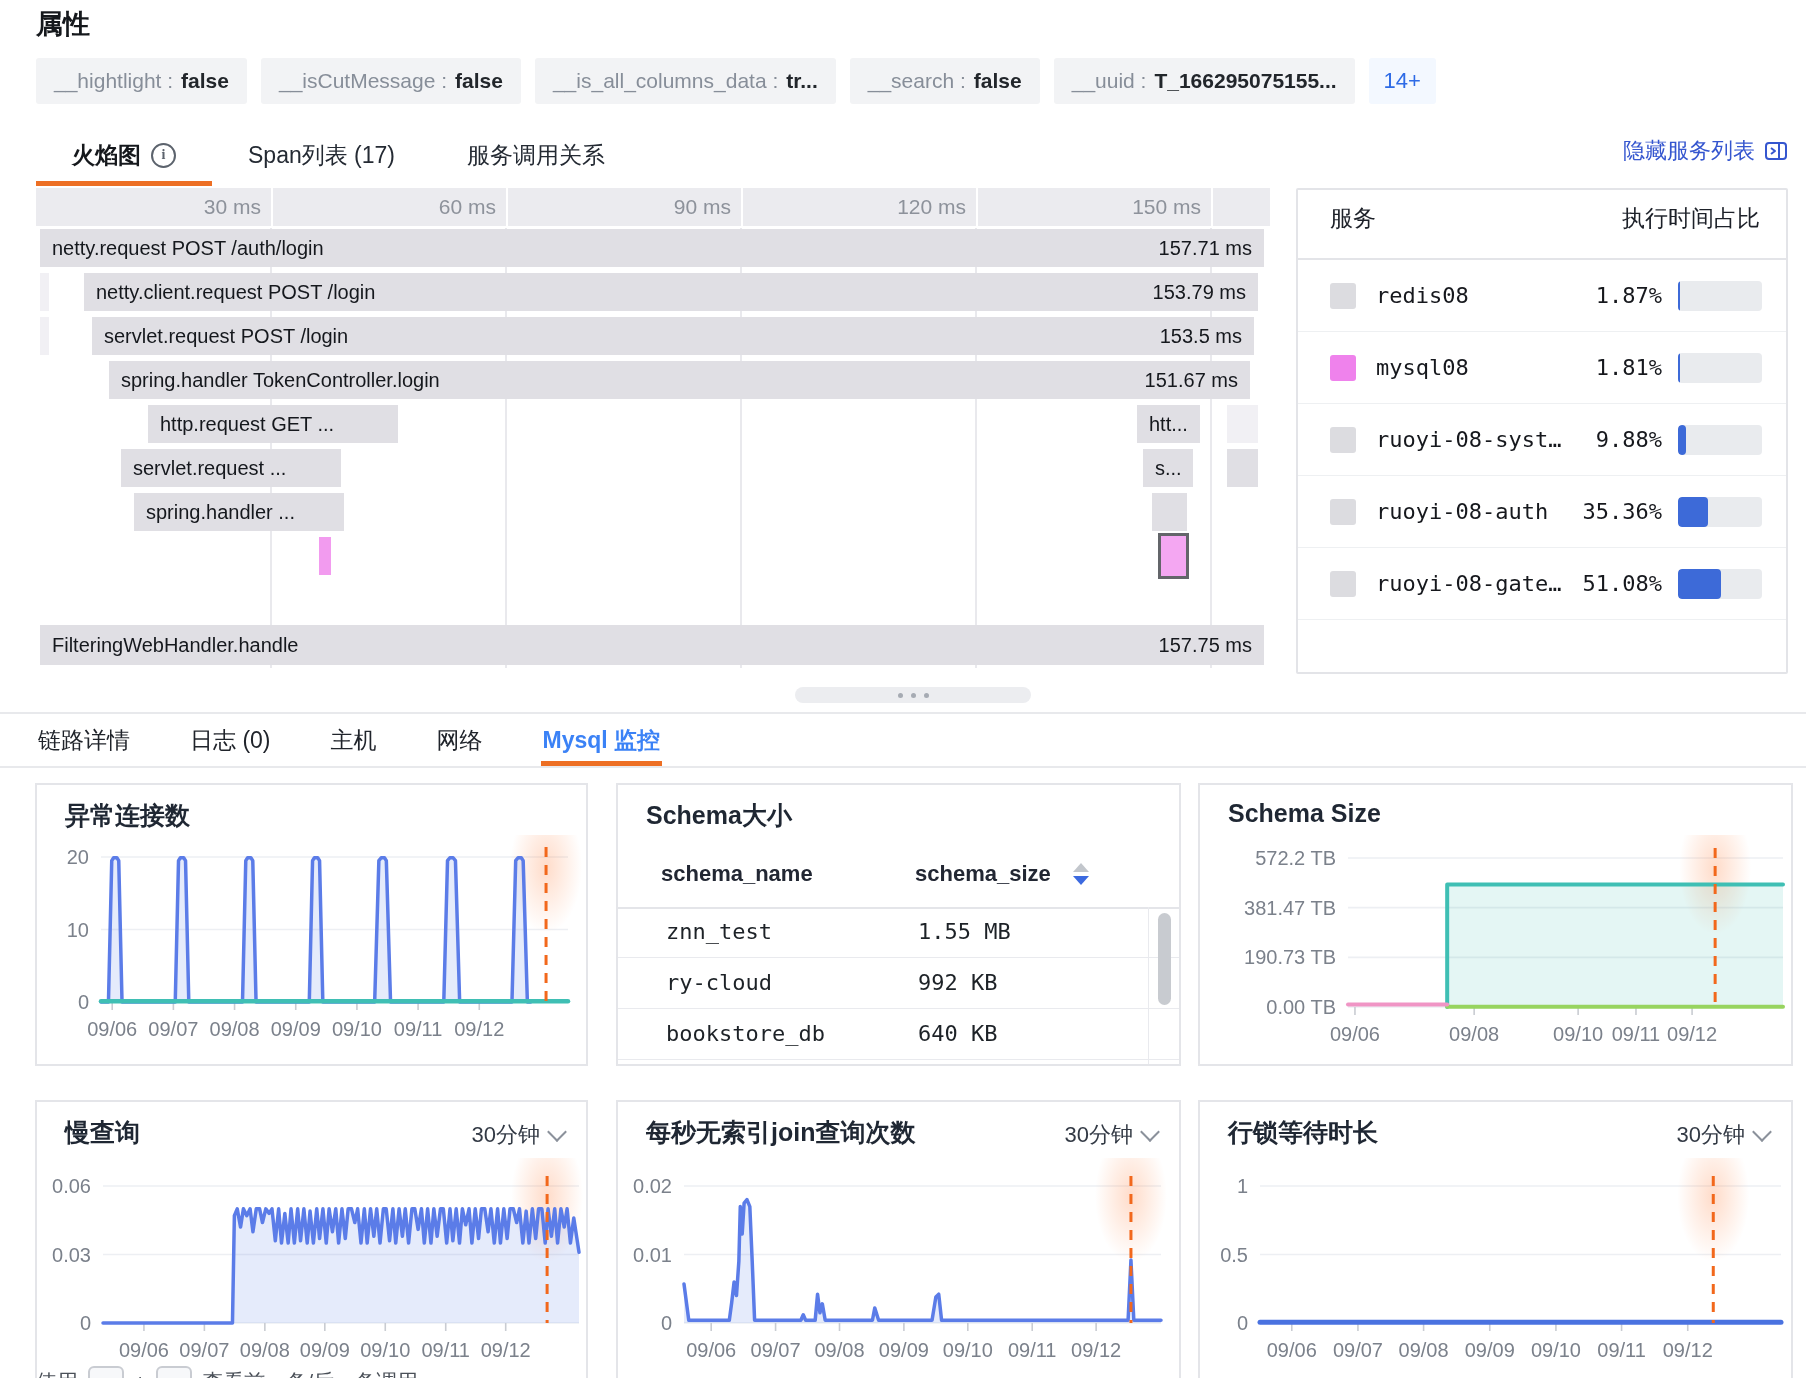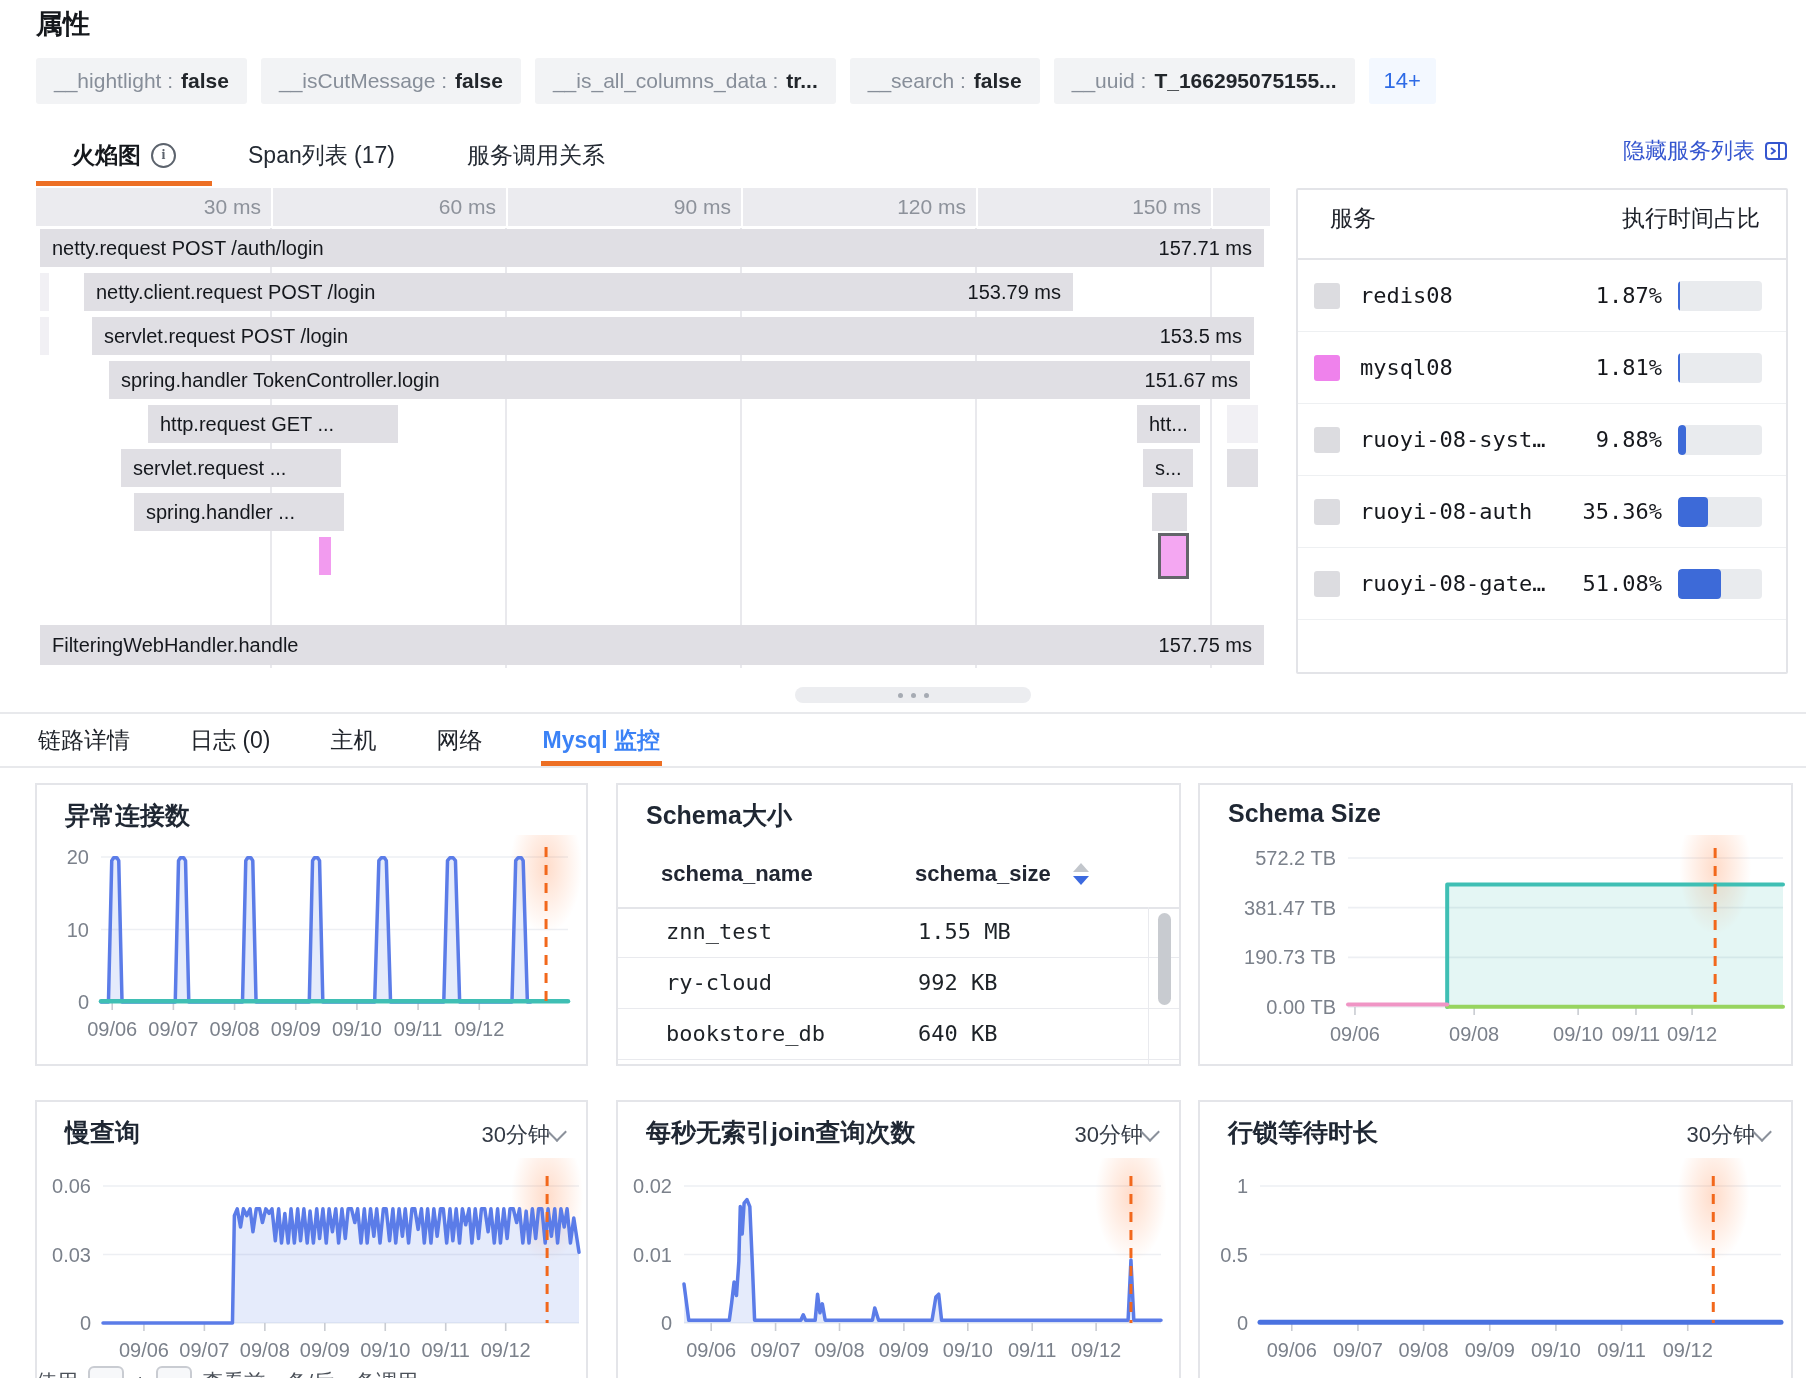--- a/index.html
+++ b/index.html
@@ -34,41 +34,41 @@
     display:flex;justify-content:space-between;padding:0 12px;box-sizing:border-box;white-space:nowrap;overflow:hidden;cursor:pointer}
   .fb.tiny{padding:0}
   .fb.light{background:#f1f0f4}
   .fb.pink{background:#f29bef}
   .fb.sel{background:#f4a7f2;border:3px solid #63656a;height:46px;margin-top:-4px}
   .fb .dur{margin-left:14px}
   
   #svc-panel{left:1296px;top:188px;width:492px;height:486px;border:2px solid #e3e4e8;border-radius:2px;box-sizing:border-box;background:#fff}
   #svc-head{display:flex;justify-content:space-between;align-items:center;height:56px;padding:0 26px 12px 32px;
     font-size:23px;color:#1d2129;border-bottom:2px solid #e3e4e8}
-  .svc-row{height:71px;display:flex;align-items:center;padding:0 24px 0 16px;border-bottom:1.5px solid #eef0f2;cursor:pointer}
+  .svc-row{height:71px;display:flex;align-items:center;padding:0 24px 0 32px;border-bottom:1.5px solid #eef0f2;cursor:pointer}
   .swatch{width:26px;height:26px;border-radius:3px;margin-right:20px;flex:none}
   .svc-name{font-family:"DejaVu Sans Mono","Liberation Mono",monospace;font-size:22px;color:#16181d;flex:1;overflow:hidden;white-space:nowrap}
   .svc-pct{font-family:"DejaVu Sans Mono","Liberation Mono",monospace;font-size:22px;color:#16181d;margin-right:16px;min-width:96px;text-align:right}
   .track{width:84px;height:30px;background:#e9ebee;border-radius:4px;position:relative;overflow:hidden;flex:none}
   .fillb{position:absolute;left:0;top:0;bottom:0;background:#3d6ad8;border-radius:4px}
   
   #divider-pill{left:795px;top:687px;width:236px;height:16px;background:#ecedf0;border-radius:8px;
     display:flex;align-items:center;justify-content:center;gap:8px;cursor:row-resize;z-index:3}
   .dot{width:5px;height:5px;border-radius:50%;background:#a6abb3}
   #sep-line{top:712px;left:0;width:1806px;height:2px;background:#e8e9ec}
   
   #detail-tabs{left:36px;top:714px;height:52px;display:flex;gap:56px}
   .dtab{display:flex;align-items:center;font-size:23px;color:#20242b;position:relative;padding:8px 2px;cursor:pointer}
   .dtab.active{font-weight:700;color:#3b82f6}
   .dtab.active .underline{position:absolute;left:0;right:0;bottom:0;height:5px;background:#ed6f24}
   #detail-border{top:766px;left:0;width:1806px;height:2px;background:#e8e9ec}
   
   .card{position:absolute;border:2px solid #e4e5e9;border-radius:0;box-sizing:border-box;background:#fff;overflow:hidden}
   .card-title{position:absolute;left:28px;top:14px;font-size:25px;font-weight:600;color:#1f2733;white-space:nowrap}
-  .range-sel{position:absolute;right:22px;top:18px;font-size:22px;color:#333a45;display:flex;align-items:center;gap:0;cursor:pointer}
+  .range-sel{position:absolute;right:22px;top:18px;font-size:22px;color:#333a45;display:flex;align-items:center;gap:10px;cursor:pointer}
   .caret{width:12px;height:12px;border-right:2.5px solid #8b919b;border-bottom:2.5px solid #8b919b;
     transform:rotate(45deg);margin-top:-6px}
   .chart-box{position:absolute;left:0;top:50px;right:0;bottom:0}
   
   #tbl-head{position:absolute;top:56px;left:0;right:8px;height:66px}
   .th{position:absolute;top:0;height:66px;line-height:66px;font-size:22px;font-weight:700;color:#222733}
   #tbl-head-border{position:absolute;top:122px;left:0;right:0;height:2px;background:#e4e5e9}
   .sort-ic{position:absolute;left:455px;top:22px;width:16px;display:flex;flex-direction:column;gap:4px;cursor:pointer}
   .tri-up{width:0;height:0;border-left:8px solid transparent;border-right:8px solid transparent;border-bottom:9px solid #c2c6cc}
   .tri-down{width:0;height:0;border-left:8px solid transparent;border-right:8px solid transparent;border-top:9px solid #3c6ae0}
@@ -146,21 +146,21 @@
     <div class="fgrid" style="left: 234px;"></div>
     <div class="fgrid" style="left: 469px;"></div>
     <div class="fgrid" style="left: 704px;"></div>
     <div class="fgrid" style="left: 939px;"></div>
     <div class="fgrid" style="left: 1174px;"></div>
     <div class="fb" style="left: 4px; top: 41px; width: 1224px;">
       <span class="lab">netty.request POST /auth/login</span>
       <span class="dur">157.71 ms</span>
     </div>
     <div class="fb light tiny" style="left: 4px; top: 85px; width: 9px;"></div>
-    <div class="fb" style="left: 48px; top: 85px; width: 989px;">
+    <div class="fb" style="left: 48px; top: 85px; width: 1174px;">
       <span class="lab">netty.client.request POST /login</span>
       <span class="dur">153.79 ms</span>
     </div>
     <div class="fb light tiny" style="left: 4px; top: 129px; width: 9px;"></div>
     <div class="fb" style="left: 56px; top: 129px; width: 1162px;">
       <span class="lab">servlet.request POST /login</span>
       <span class="dur">153.5 ms</span>
     </div>
     <div class="fb" style="left: 73px; top: 173px; width: 1141px;">
       <span class="lab">spring.handler TokenController.login</span>

